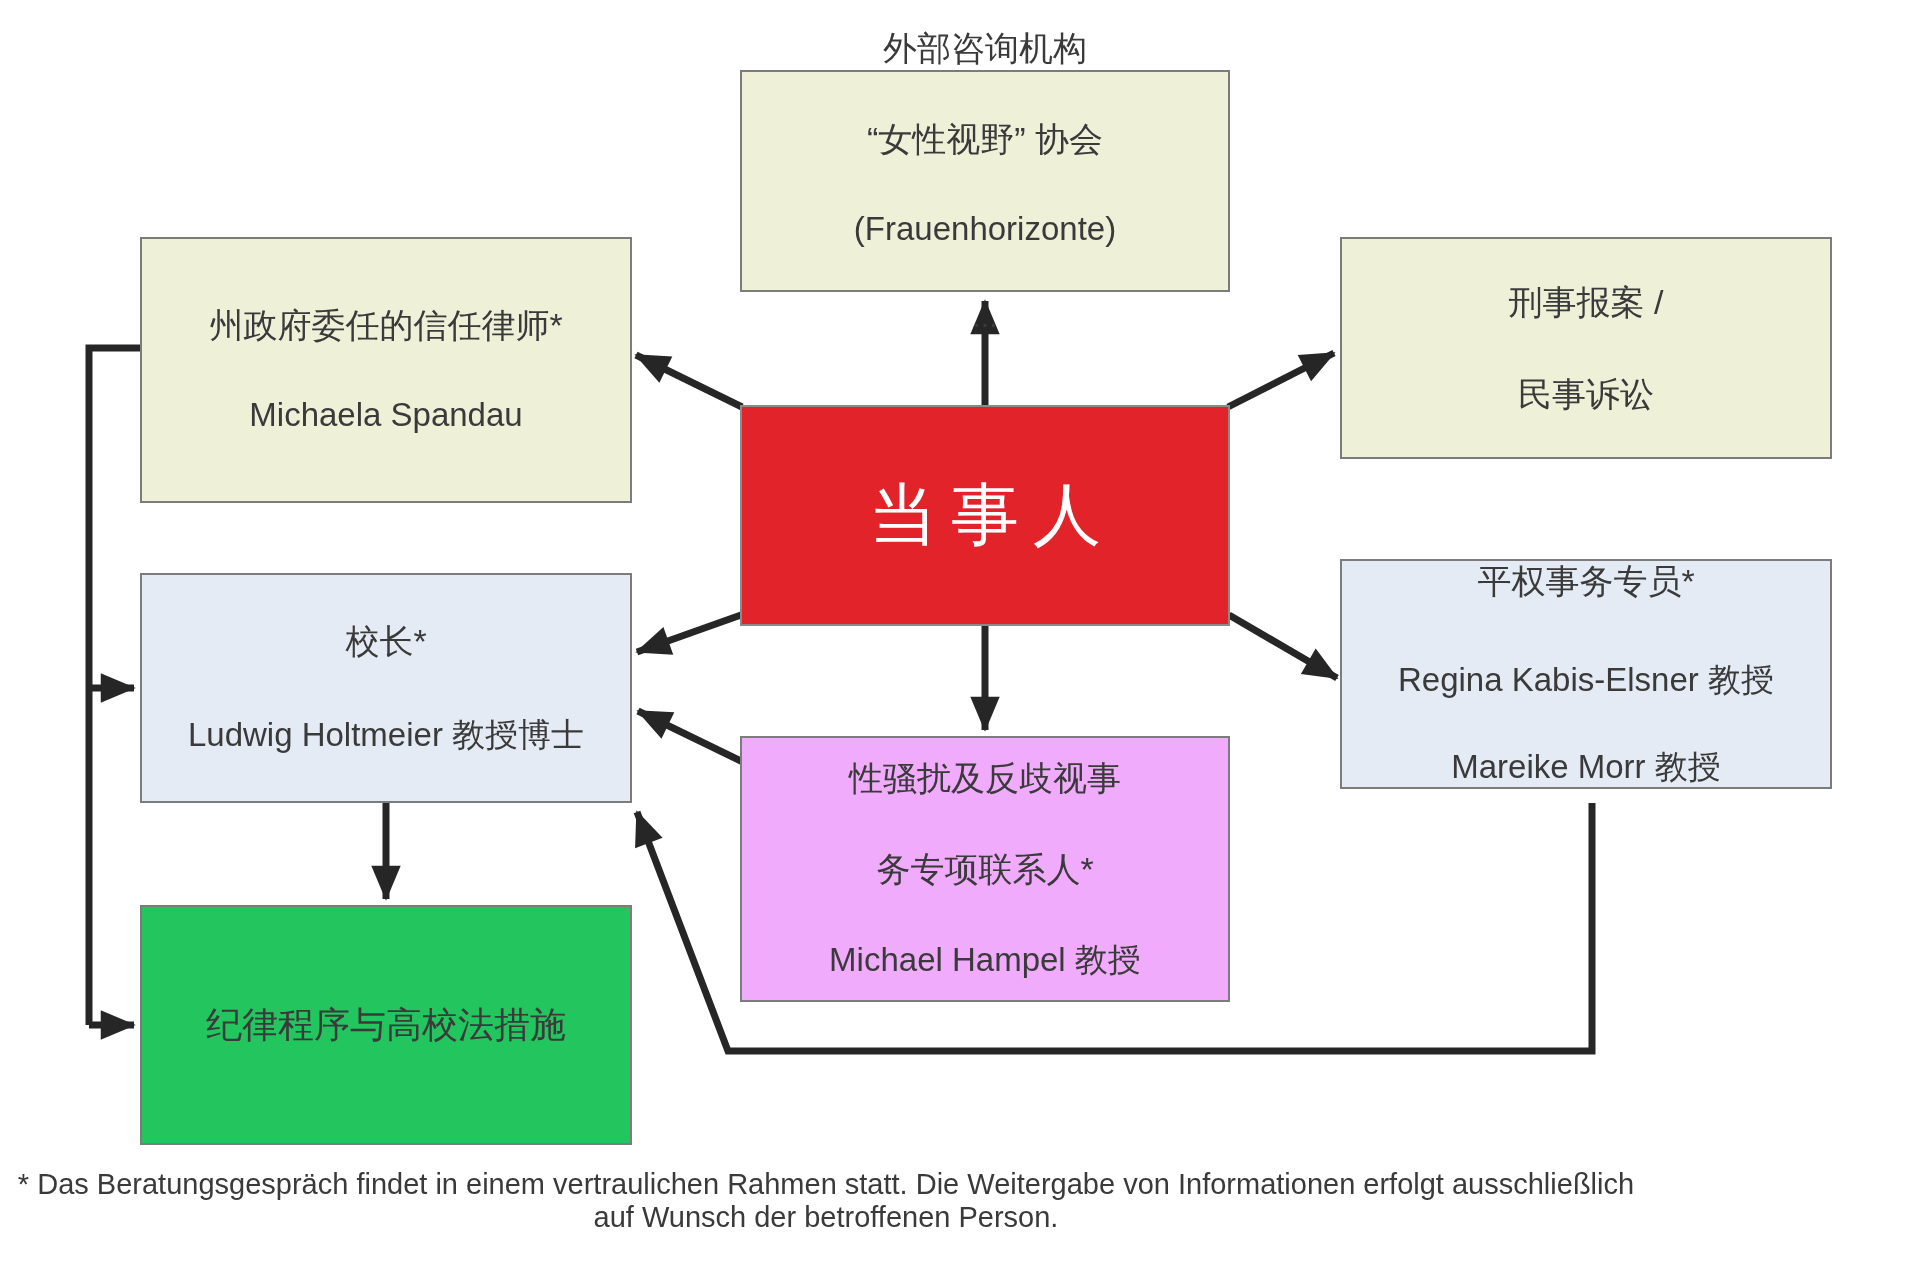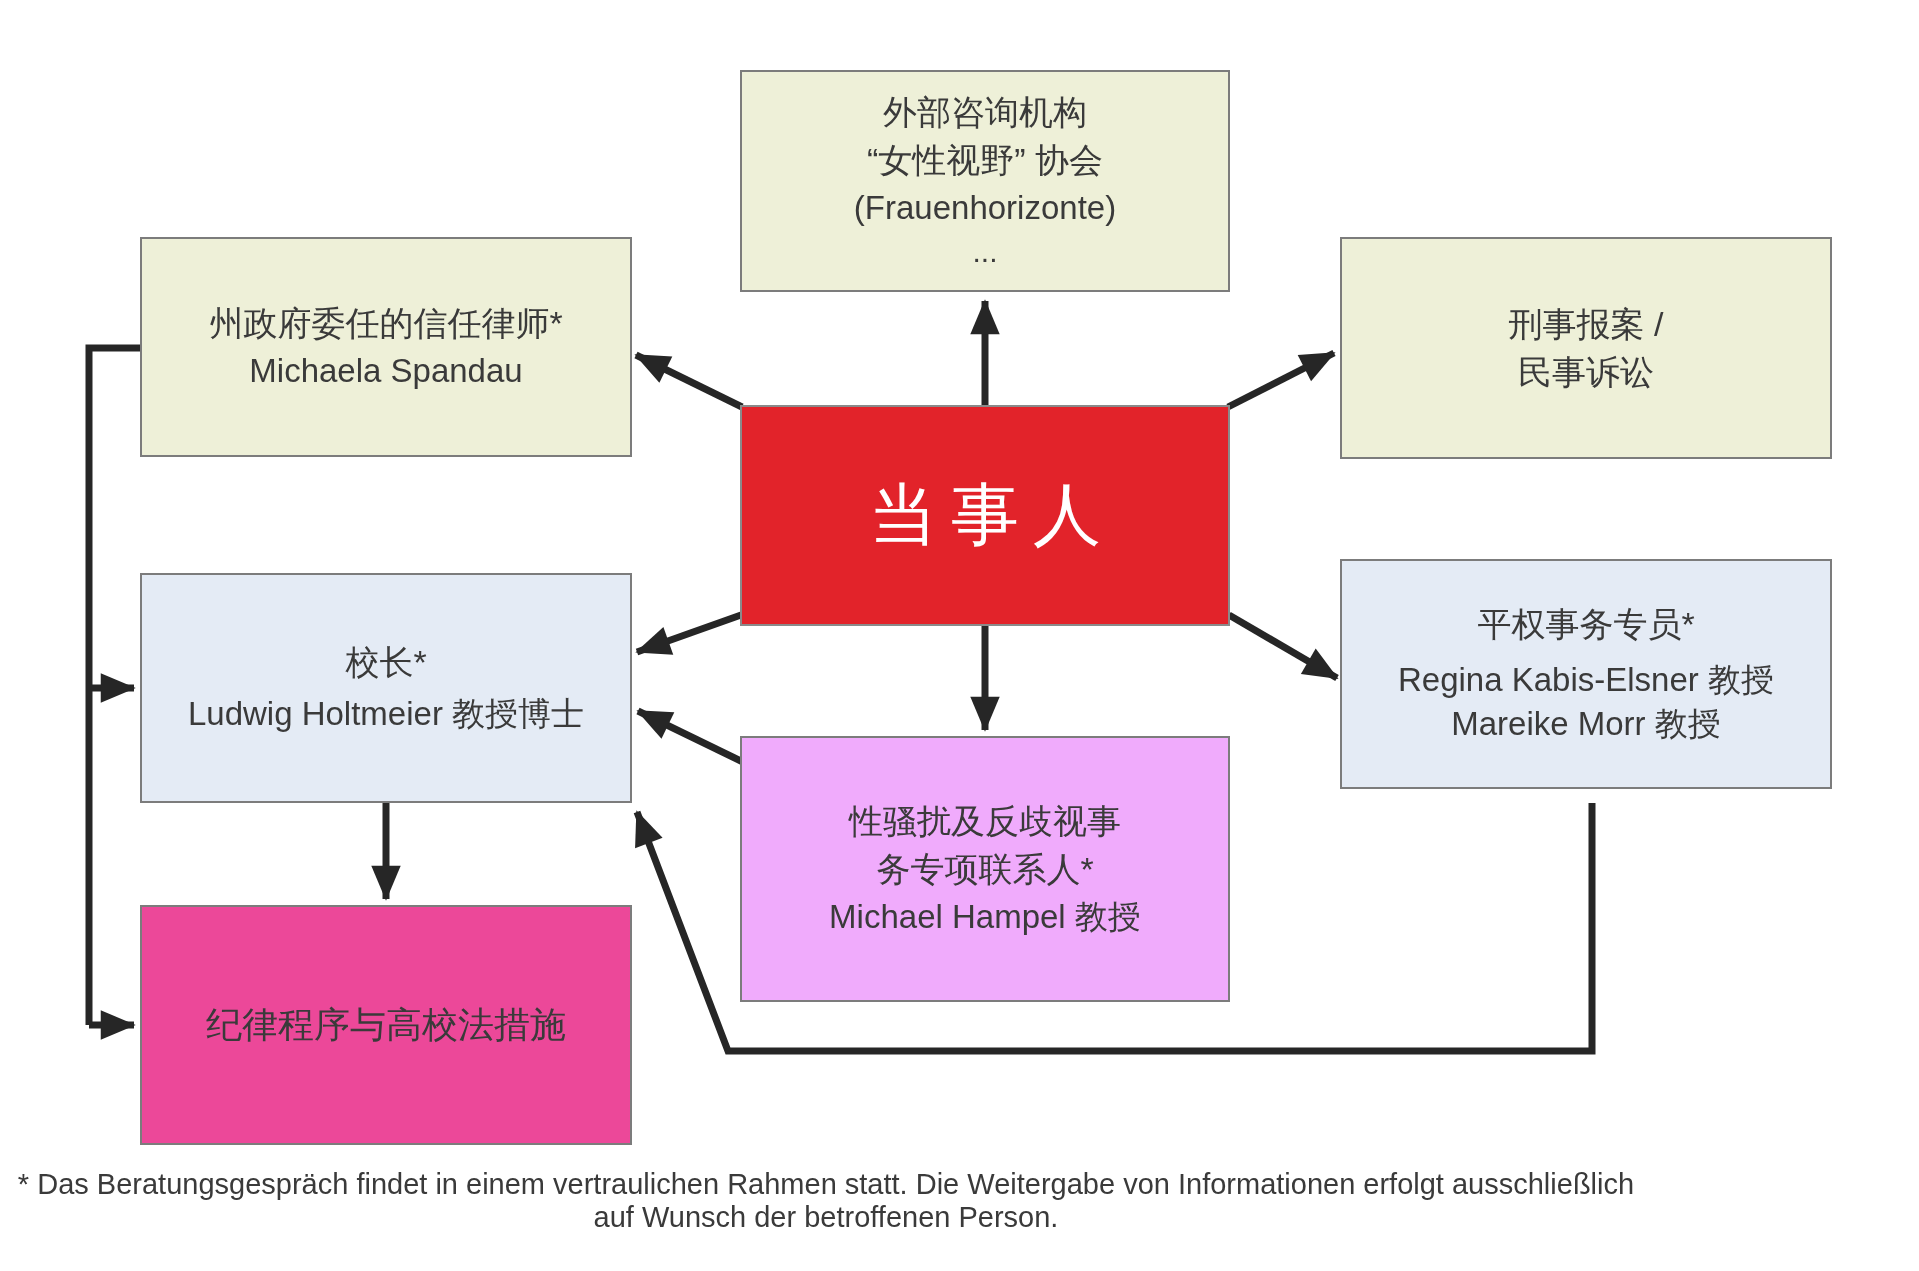--- a/index.html
+++ b/index.html
@@ -4,30 +4,30 @@
 <style>
   html,body{margin:0;padding:0;background:#ffffff;}
   .canvas{
     position:relative;width:1919px;height:1271px;background:#ffffff;overflow:hidden;
     font-family:"Liberation Sans",sans-serif;color:#3a3a3a;
   }
   .arrow-layer{position:absolute;left:0;top:0;width:1919px;height:1271px;}
   .node{
     position:absolute;box-sizing:border-box;border:2px solid #7c7c7c;
     display:flex;flex-direction:column;justify-content:center;align-items:center;
-    text-align:center;line-height:1.42;
+    text-align:center;line-height:1.42;gap:43px;
   }
   .node .ln{font-family:"Liberation Sans",serif;font-size:34px;white-space:nowrap;}
   .node .ln.latin{font-size:33px;}
   .node .ln.small{font-size:30px;}
   .node .ln.gap{margin-top:10px;}
   .node .ln.big{font-size:36px;}
   
   .n-external{left:740px;top:70px;width:490px;height:222px;}
-  .n-lawyer{left:140px;top:237px;width:492px;height:220px;}
+  .n-lawyer{left:140px;top:237px;width:492px;height:266px;}
   .n-criminal{left:1340px;top:237px;width:492px;height:222px;}
   .n-client{left:740px;top:405px;width:490px;height:221px;border-color:#8a8a8a;}
   .n-client .label{
     font-family:"Liberation Serif",serif;font-size:68px;color:#ffffff;
     letter-spacing:14px;text-indent:14px;white-space:nowrap;
   }
   .n-rector{left:140px;top:573px;width:492px;height:230px;line-height:1.52;}
   .n-equal{left:1340px;top:559px;width:492px;height:230px;line-height:1.34;}
   .n-contact{left:740px;top:736px;width:490px;height:266px;line-height:1.4;}
   .n-disciplinary{left:140px;top:905px;width:492px;height:240px;}
@@ -94,19 +94,19 @@
     <div class="ln latin gap">Regina Kabis-Elsner 教授</div>
     <div class="ln latin">Mareike Morr 教授</div>
   </div>
 
   <div class="node n-contact" style="background-color: #f0abfc;">
     <div class="ln">性骚扰及反歧视事</div>
     <div class="ln">务专项联系人*</div>
     <div class="ln latin">Michael Hampel 教授</div>
   </div>
 
-  <div class="node n-disciplinary" style="background-color: #ec4899;">
+  <div class="node n-disciplinary" style="background-color: #22c55e;">
     <div class="ln big">纪律程序与高校法措施</div>
   </div>
 
   <div class="footnote">* Das Beratungsgespräch findet in einem vertraulichen Rahmen statt. Die Weitergabe von Informationen erfolgt ausschließlich auf Wunsch der betroffenen Person.</div>
 
 </div>
 
 </body></html>

